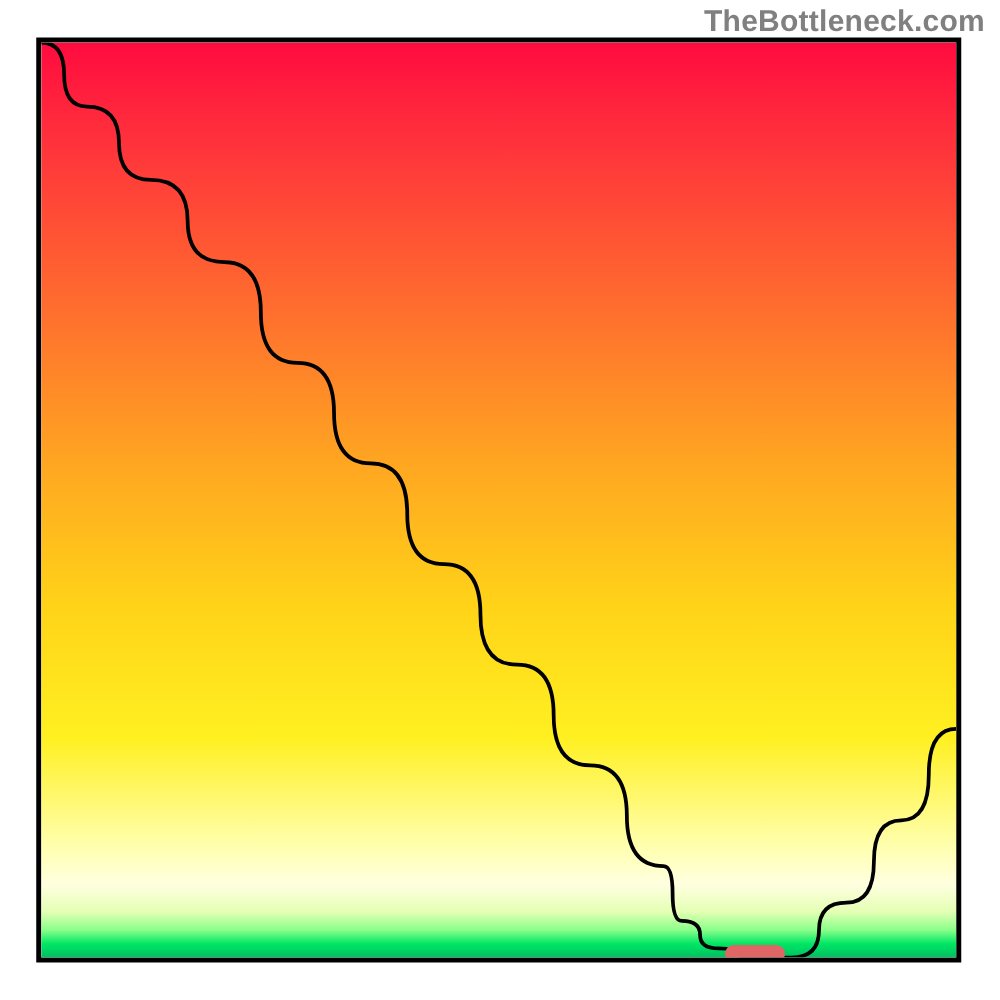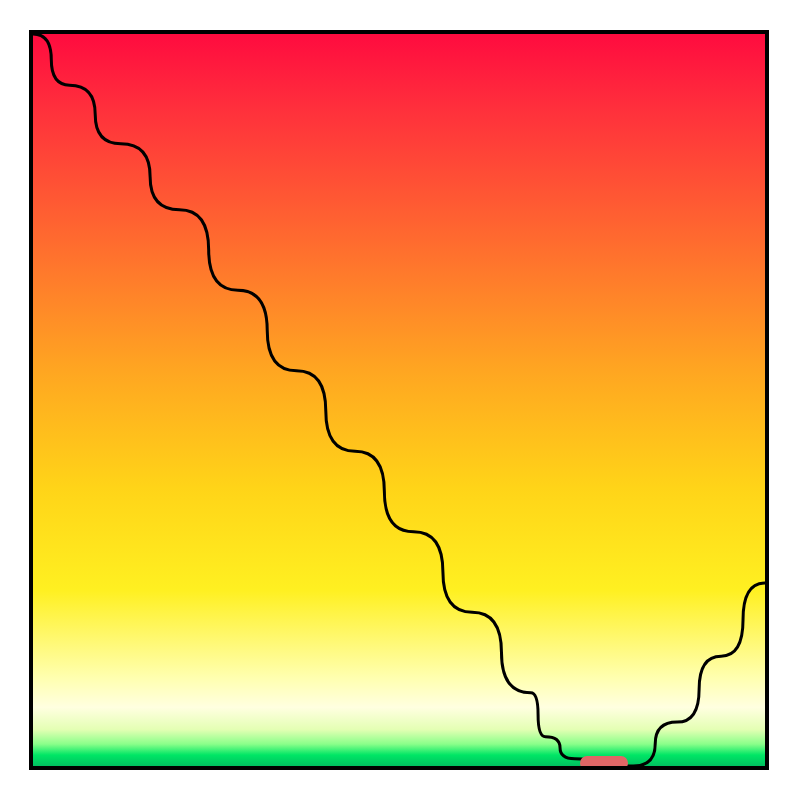--- a/index.html
+++ b/index.html
@@ -67,20 +67,21 @@
     height: 14px;
     border-radius: 8px;
     background: #e06666;
   }
 </style>
 </head>
 <body>
 
 <div class="container">
 
+  <div class="watermark">TheBottleneck.com</div>
 
   <div class="plot-frame">
     <div class="gradient"></div>
 
     <svg class="curve" viewBox="0 0 732 732" preserveAspectRatio="none">
       <path d="M 0 0 Q 18.3 0 18.3 25.620000000000005 Q 18.3 51.24000000000001 36.6 51.24000000000001 Q 62.22 51.24000000000001 62.22 80.52000000000004 Q 62.22 109.80000000000007 87.84 109.80000000000007 Q 117.12 109.80000000000007 117.12 142.74 Q 117.12 175.67999999999995 146.4 175.67999999999995 Q 175.68 175.67999999999995 175.68 215.93999999999997 Q 175.68 256.2 204.96 256.2 Q 234.24 256.2 234.24 296.46 Q 234.24 336.71999999999997 263.52 336.71999999999997 Q 292.79999999999995 336.71999999999997 292.79999999999995 376.98 Q 292.79999999999995 417.24 322.08 417.24 Q 351.36 417.24 351.36 457.5 Q 351.36 497.76 380.64 497.76 Q 409.91999999999996 497.76 409.91999999999996 538.02 Q 409.91999999999996 578.28 439.2 578.28 Q 468.48 578.28 468.48 618.54 Q 468.48 658.8 497.76000000000005 658.8 Q 505.08000000000004 658.8 505.08000000000004 680.76 Q 505.08000000000004 702.72 512.4 702.72 Q 527.04 702.72 527.04 713.7 Q 527.04 724.68 541.68 724.68 Q 556.3199999999999 724.68 556.3199999999999 728.3399999999999 Q 556.3199999999999 732 570.96 732 Q 585.6 732 585.6 732 Q 585.6 732 600.24 732 Q 622.2 732 622.2 710.04 Q 622.2 688.08 644.16 688.08 Q 666.1199999999999 688.08 666.1199999999999 655.1400000000001 Q 666.1199999999999 622.2 688.0799999999999 622.2 Q 710.04 622.2 710.04 585.6 Q 710.04 549 732 549" fill="none" stroke="#000" stroke-width="3"></path>
     </svg>
 
     <div class="marker" style="left: 547.17px; top: 722px; width: 47.58px;"></div>
   </div>

